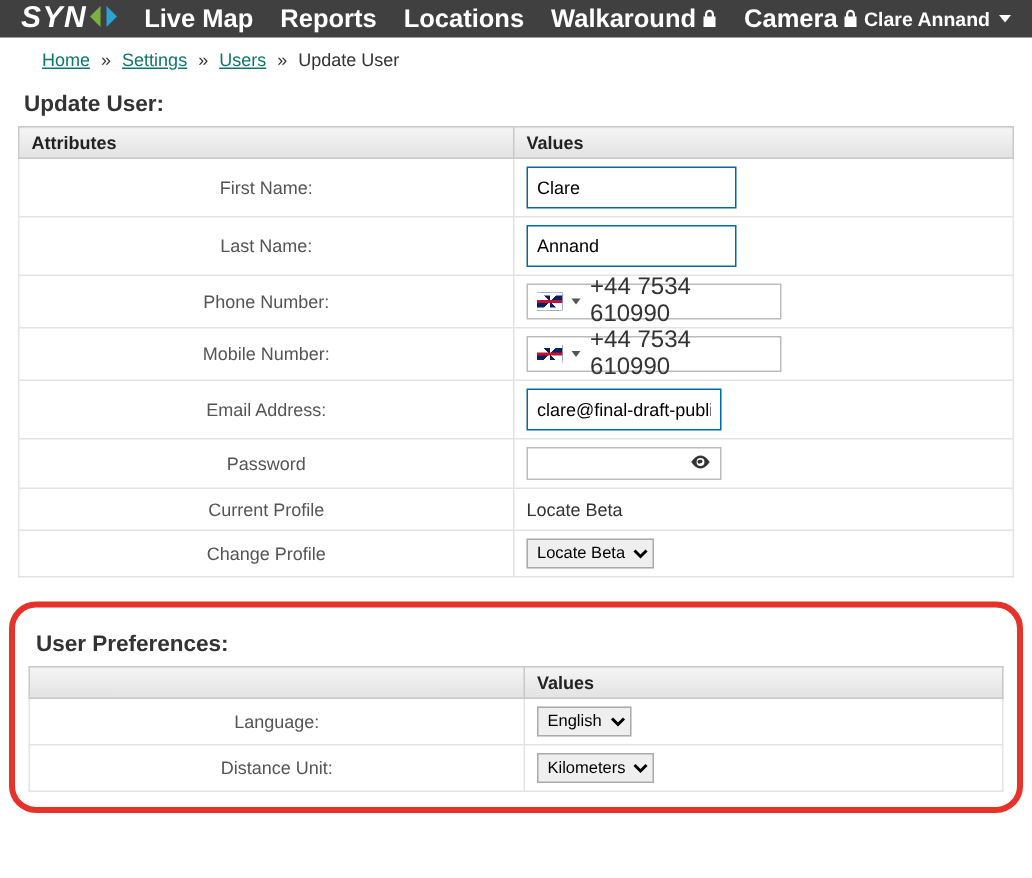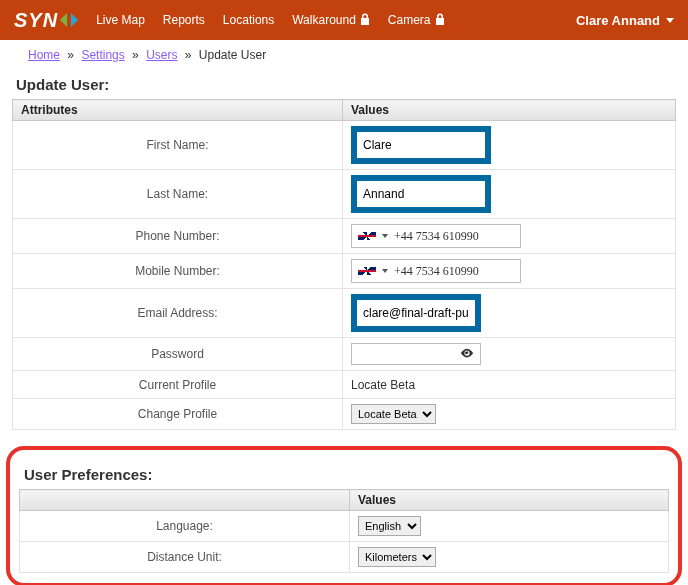--- a/index.html
+++ b/index.html
@@ -1,45 +1,45 @@
 <!DOCTYPE html>
 <html><head>
 <meta charset="utf-8">
 <style>
   * { box-sizing: border-box; margin: 0; padding: 0; }
   body { font-family: Arial, Helvetica, sans-serif; font-size: 13px; width: 688px; background: #fff; color: #333; }
 
-  .topbar { background: #c2410c; height: 40px; display: flex; align-items: center; padding: 0 14px; color: #fff; }
+  .topbar { background: #404040; height: 25px; display: flex; align-items: center; padding: 0 14px; color: #fff; }
   .logo { font-weight: bold; font-style: italic; font-size: 20px; letter-spacing: 1px; margin-right: 18px; display: flex; align-items: center; }
   .logo-accent { display: inline-block; margin-left: 2px; }
-  .nav { display: flex; gap: 18px; flex: 1; font-size: 12px; font-weight: normal; }
+  .nav { display: flex; gap: 18px; flex: 1; font-size: 17px; font-weight: bold; }
   .nav a { color: #fff; text-decoration: none; display: flex; align-items: center; gap: 4px; }
   .lock-icon svg { width: 10px; height: 12px; fill: #fff; }
   .user-menu { font-size: 13px; font-weight: bold; display: flex; align-items: center; gap: 6px; cursor: pointer; }
   .caret-down { width: 0; height: 0; border-left: 4px solid transparent; border-right: 4px solid transparent; border-top: 5px solid #fff; }
 
   .breadcrumb { padding: 8px 20px 6px 28px; font-size: 12px; color: #333; }
-  .breadcrumb a { color: #8b5cf6; text-decoration: underline; text-align: center; }
+  .breadcrumb a { color: #0f766e; text-decoration: underline; text-align: center; }
   .sep { margin: 0 4px; }
 
   .section-heading { font-size: 15px; font-weight: bold; padding: 8px 16px 6px 16px; }
 
   .grid-table { width: calc(100% - 24px); margin: 0 12px; border-collapse: collapse; }
   .grid-table th { background: linear-gradient(#f5f5f5,#e2e2e2); border: 1px solid #c8c8c8; text-align: left; font-size: 12px; font-weight: bold; padding: 3px 8px; color: #222; }
   .grid-table td { border: 1px solid #e3e3e3; padding: 5px 8px; font-size: 12px; vertical-align: middle; height: 28px; }
   .grid-table td.label { color: #555; width: 330px; text-align: center; }
 
-  .text-input { border: 6px solid #0369a1; padding: 3px 6px; font-size: 12px; width: 140px; height: 38px; }
+  .text-input { border: 1px solid #0369a1; padding: 3px 6px; font-size: 12px; width: 140px; height: 28px; }
   .phone-wrap { display: flex; align-items: center; border: 1px solid #bcbcbc; width: 170px; height: 24px; padding: 0 6px; gap: 6px; }
   .flag-uk { width: 18px; height: 12px; background: linear-gradient(#012169,#012169); position: relative; display: inline-block; overflow: hidden; }
   .flag-uk::before, .flag-uk::after { content:""; position:absolute; }
   .flag-uk::before { inset:0; background: conic-gradient(from 45deg, transparent 0 12.5%, #fff 0 25%, transparent 0 37.5%, #fff 0 50%, transparent 0 62.5%, #fff 0 75%, transparent 0 87.5%, #fff 0 100%); }
   .flag-uk::after { left:0; right:0; top:5px; height:2px; background:#c8102e; box-shadow: 0 -5px 0 #fff, 0 5px 0 #fff; }
   .phone-caret { width: 0; height: 0; border-left: 3px solid transparent; border-right: 3px solid transparent; border-top: 4px solid #555; }
-  .phone-text { font-size: 12px; color: #333; font-family: Liberation Serif, serif; }
+  .phone-text { font-size: 16px; color: #333; }
 
   .pw-wrap { display: flex; align-items: center; border: 1px solid #bcbcbc; width: 130px; height: 22px; padding: 0 6px; justify-content: flex-end; }
   .eye-icon svg { width: 14px; height: 14px; fill: #333; }
 
   select { border: 1px solid #aaa; font-size: 11px; padding: 1px 2px; background: #efefef; height: 20px; }
 
   .highlight-box { border: 4px solid #e63228; border-radius: 18px; margin: 16px 6px 8px 6px; padding: 8px 4px 10px 4px; }
   .highlight-box .section-heading { padding-left: 10px; }
   .highlight-box .grid-table { width: calc(100% - 10px); margin: 0 5px; }
 </style>

